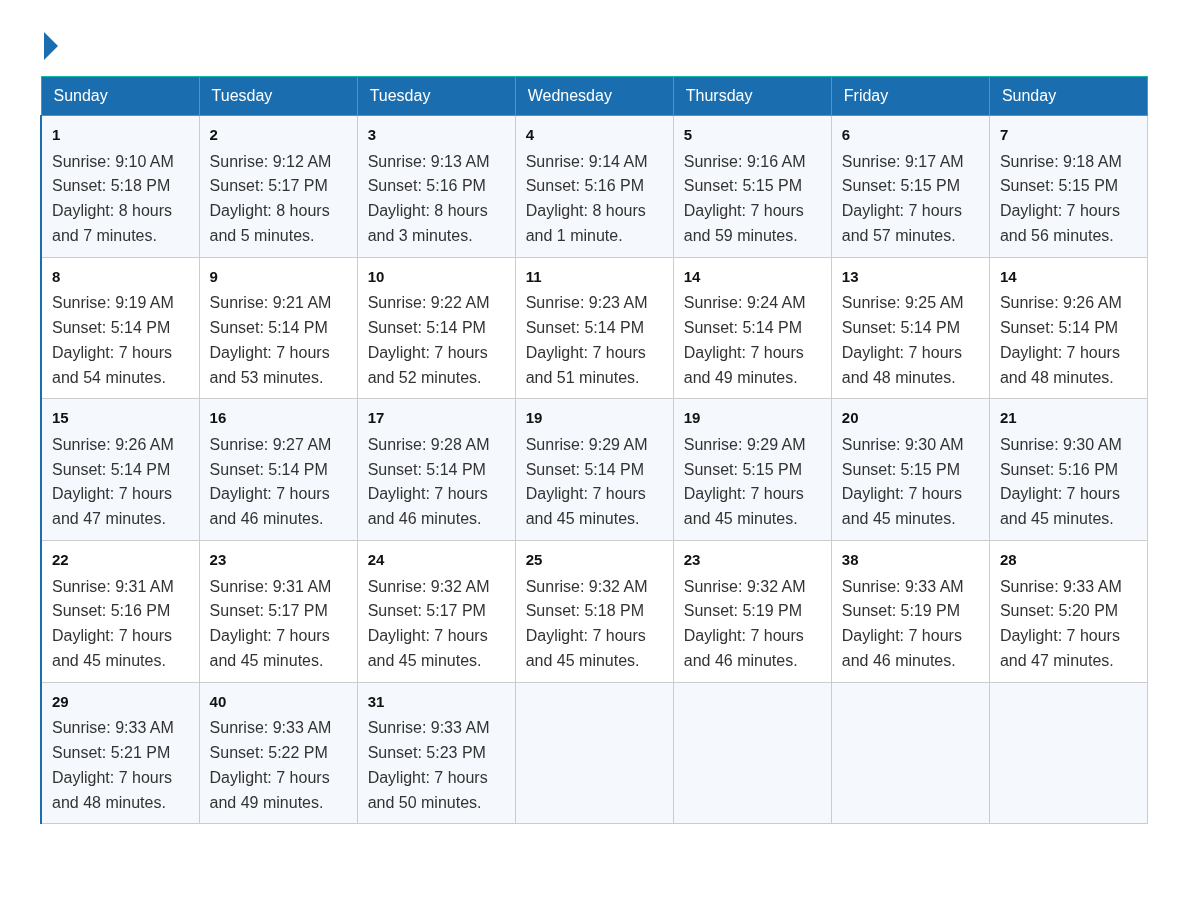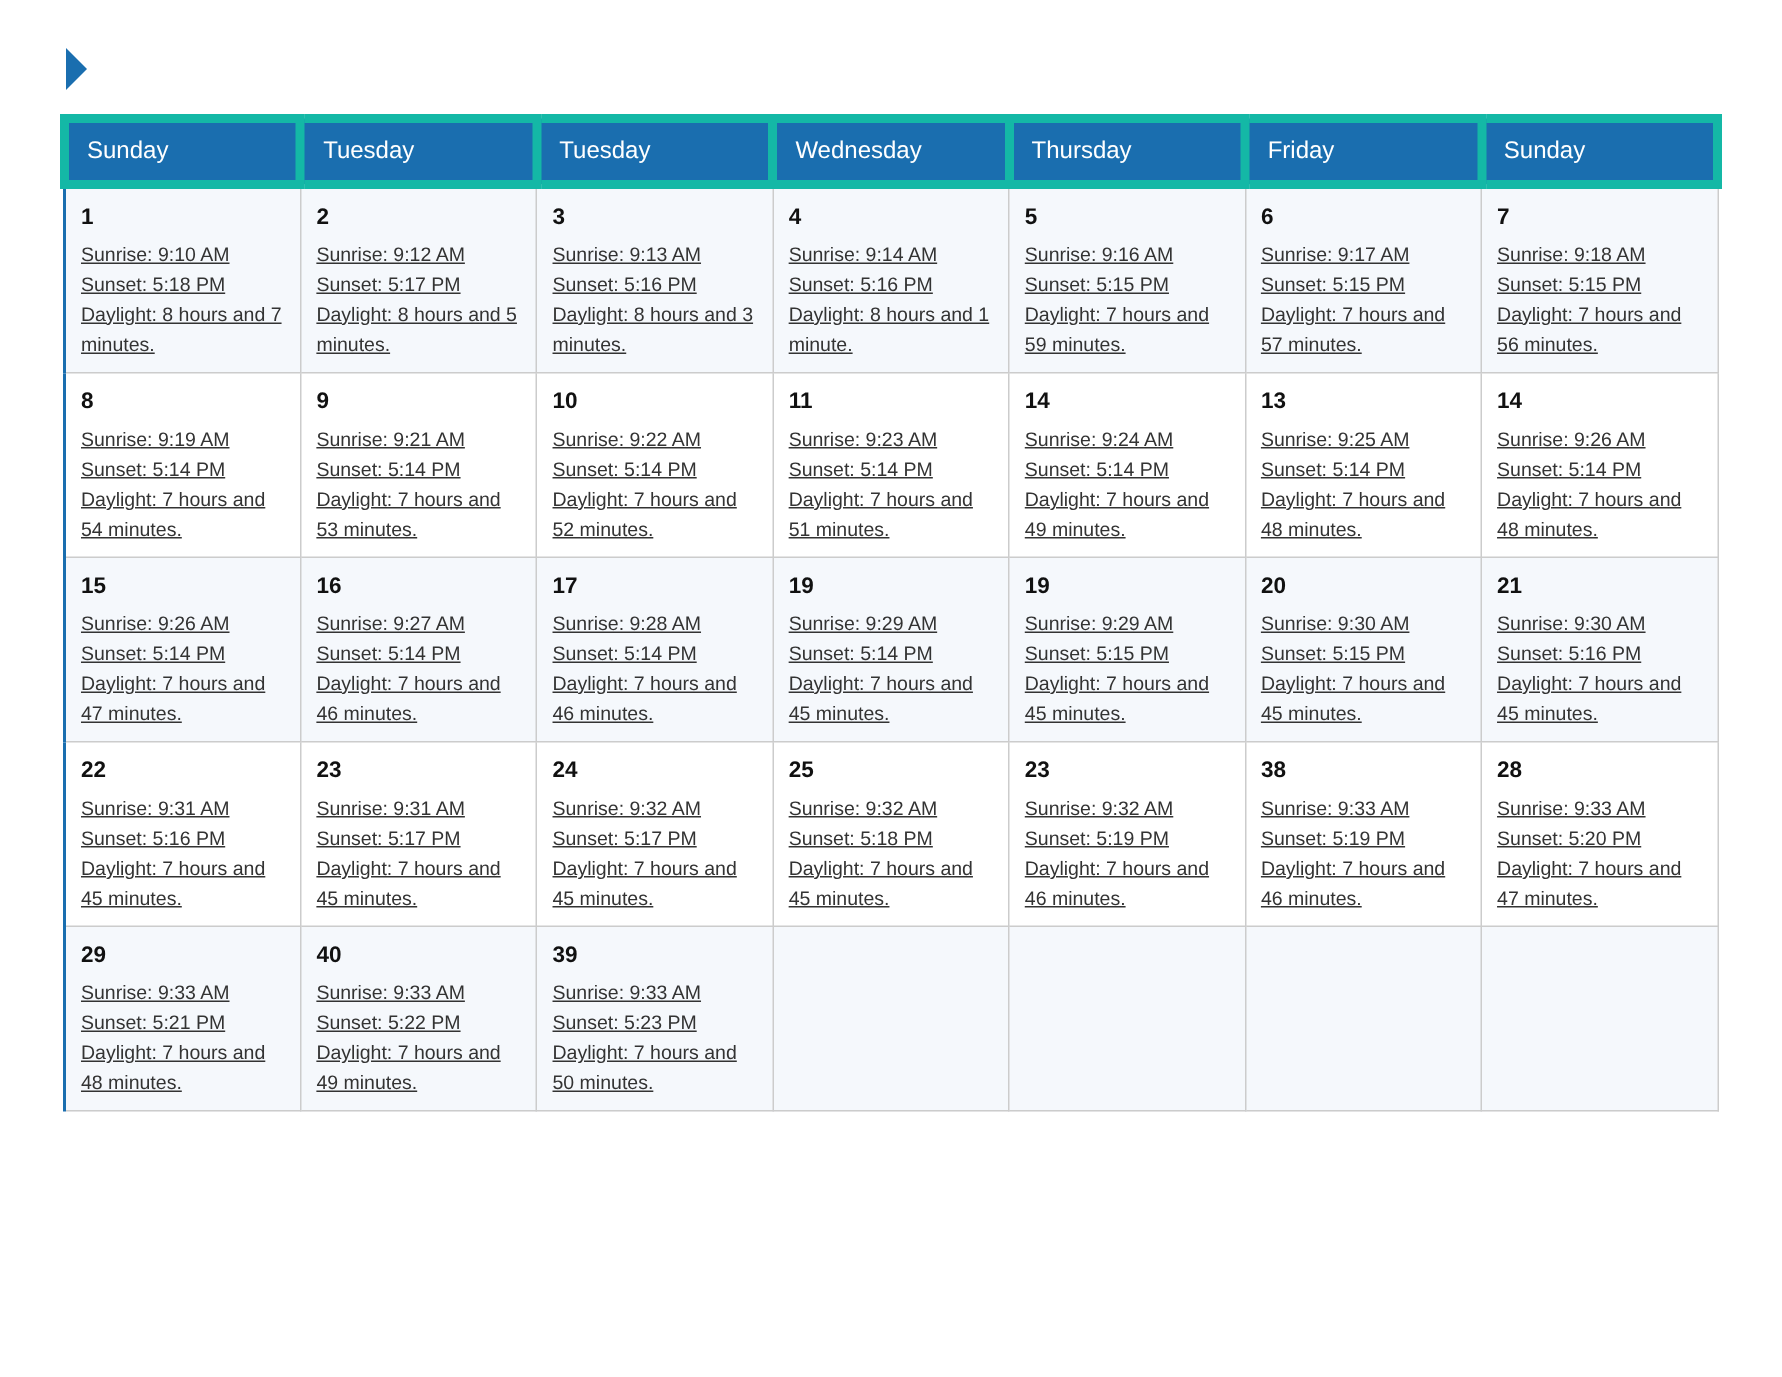--- a/index.html
+++ b/index.html
@@ -69,21 +69,21 @@
     }
     thead tr {
       background-color: #1a6eaf;
     }
     thead th {
       color: #fff;
       font-size: 16px;
       font-weight: normal;
       padding: 10px 12px;
       text-align: left;
-      border: 6px solid #14b8a6;
+      border: 1px solid #14b8a6;
     }
     tbody tr {
       background: #fff;
     }
     tbody td {
       border: 1px solid #ccc;
       vertical-align: top;
       padding: 8px 10px;
       height: 110px;
       font-size: 13px;
@@ -94,24 +94,23 @@
       border-left: 2px solid #1a6eaf;
     }
     .day-num {
       font-size: 15px;
       font-weight: bold;
       color: #111;
       display: block;
       margin-bottom: 3px;
     }
     .day-info {
-      font-size: 13px;
+      font-size: 16px;
       color: #333;
       line-height: 1.55;
-      text-decoration: underline;
     }
     .empty-cell {
       background: #f9f9f9;
     }
     tbody tr:nth-child(odd) td {
       background-color: #f5f8fc;
     }
     tbody tr:nth-child(even) td {
       background-color: #fff;
     }
@@ -208,21 +207,21 @@
         <td><span class="day-num">38</span>
         <span class="day-info">Sunrise: 9:33 AM<br>Sunset: 5:19 PM<br>Daylight: 7 hours and 46 minutes.</span></td>
         <td><span class="day-num">28</span>
         <span class="day-info">Sunrise: 9:33 AM<br>Sunset: 5:20 PM<br>Daylight: 7 hours and 47 minutes.</span></td>
       </tr>
       <tr>
         <td><span class="day-num">29</span>
         <span class="day-info">Sunrise: 9:33 AM<br>Sunset: 5:21 PM<br>Daylight: 7 hours and 48 minutes.</span></td>
         <td><span class="day-num">40</span>
         <span class="day-info">Sunrise: 9:33 AM<br>Sunset: 5:22 PM<br>Daylight: 7 hours and 49 minutes.</span></td>
-        <td><span class="day-num">39</span>
+        <td><span class="day-num">31</span>
         <span class="day-info">Sunrise: 9:33 AM<br>Sunset: 5:23 PM<br>Daylight: 7 hours and 50 minutes.</span></td>
         <td class="empty-cell"></td>
         <td class="empty-cell"></td>
         <td class="empty-cell"></td>
         <td class="empty-cell"></td>
       </tr>
     </tbody>
 </table>
 
 </body></html>

